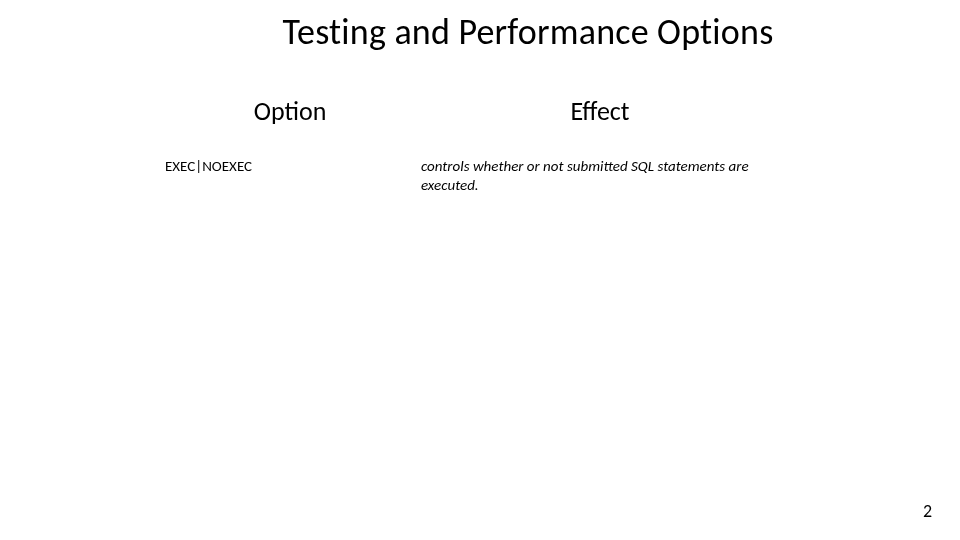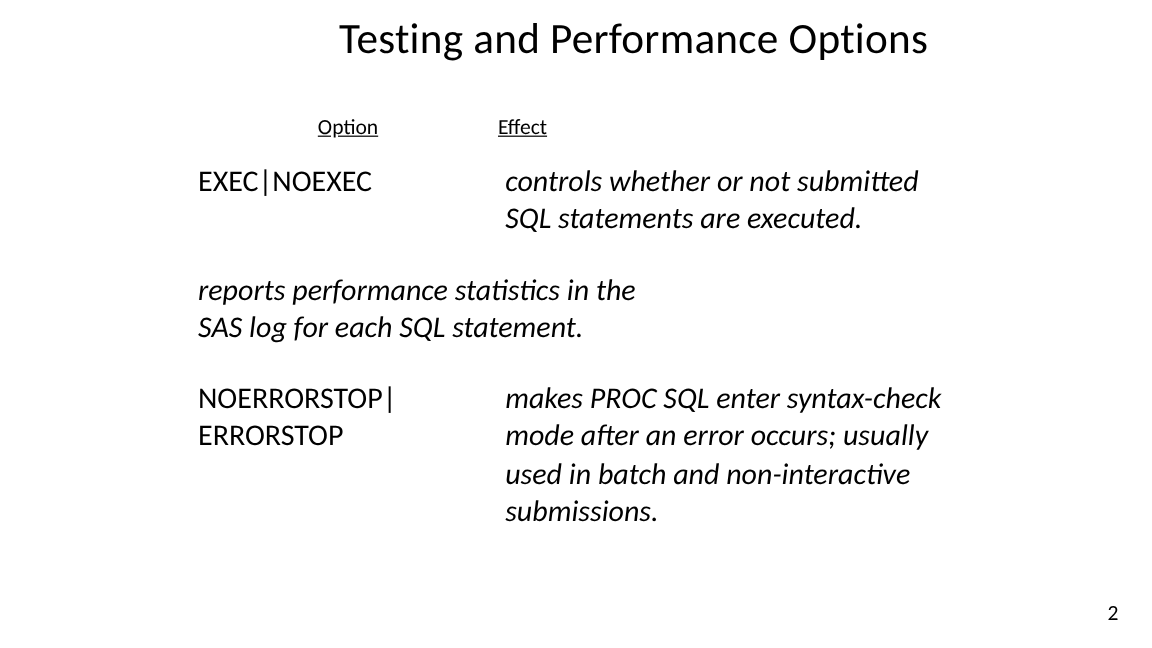--- a/index.html
+++ b/index.html
@@ -30,37 +30,36 @@
     margin-left: 48px;
   }
   .table {
     position: absolute;
     top: 95px;
     left: 165px;
     width: 620px;
   }
   .hdr {
     display: flex;
-    font-size: 18px;
-    margin-bottom: 18px;
-    text-decoration: underline;
+    font-size: 26px;
+    margin-bottom: 30px;
   }
   .hdr .col-opt {
     width: 250px;
     text-align: center;
   }
   .hdr .col-eff {
     width: 370px;
-    text-align: left;
+    text-align: center;
   }
   .row {
     display: flex;
     align-items: flex-start;
     margin-bottom: 28px;
-    font-size: 25px;
+    font-size: 15px;
     line-height: 1.25;
   }
   .row .col-opt {
     width: 250px;
     padding-right: 10px;
     white-space: pre-line;
   }
   .row .col-eff {
     width: 370px;
     font-style: italic;
@@ -85,24 +84,18 @@
       <div class="col-opt">Option</div>
       <div class="col-eff">Effect</div>
     </div>
 
     <div class="row">
       <div class="col-opt">EXEC|NOEXEC</div>
       <div class="col-eff">controls whether or not submitted SQL statements are executed.</div>
     </div>
 
     <div class="row">
-      <div class="col-eff">reports performance statistics in the SAS log for each SQL statement.</div>
     </div>
 
-    <div class="row">
-      <div class="col-opt">NOERRORSTOP|
-ERRORSTOP</div>
-      <div class="col-eff">makes PROC SQL enter syntax-check mode after an error occurs; usually used in batch and non-interactive submissions.</div>
-    </div>
   </div>
 
   <div class="pagenum">2</div>
 </div>
 
 </body></html>

